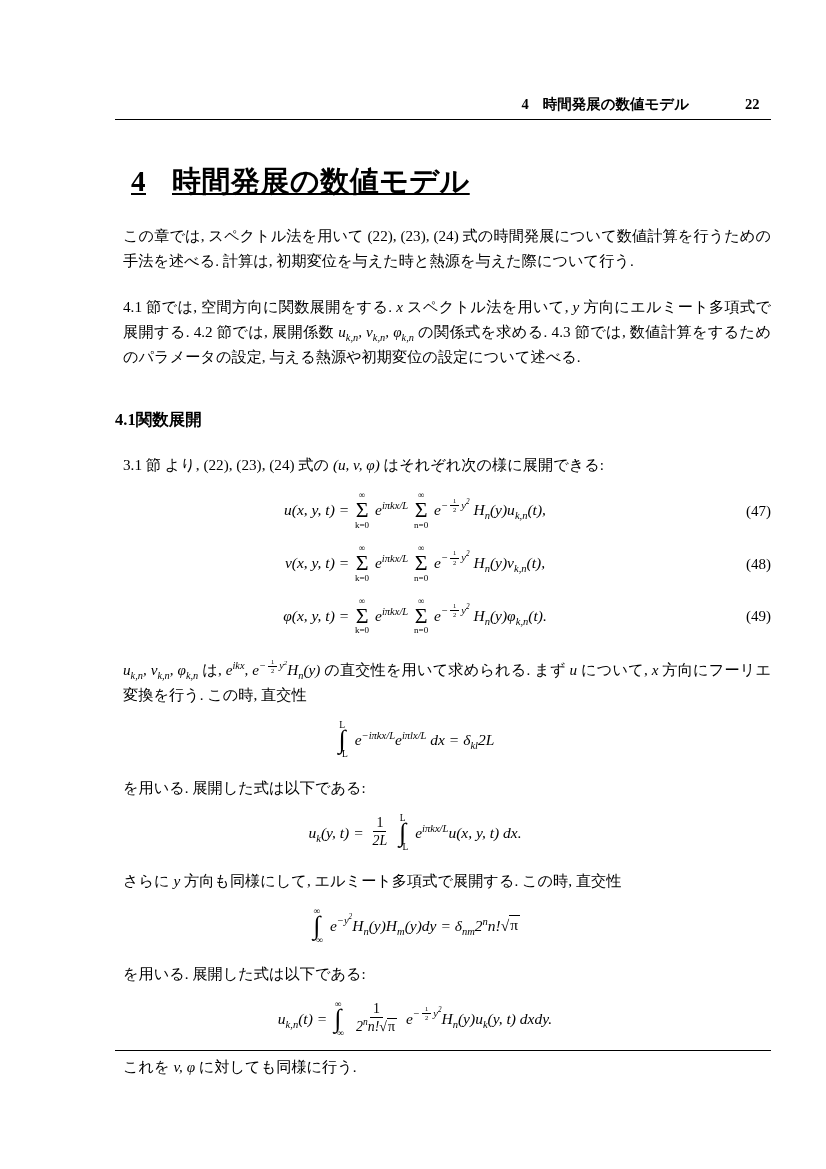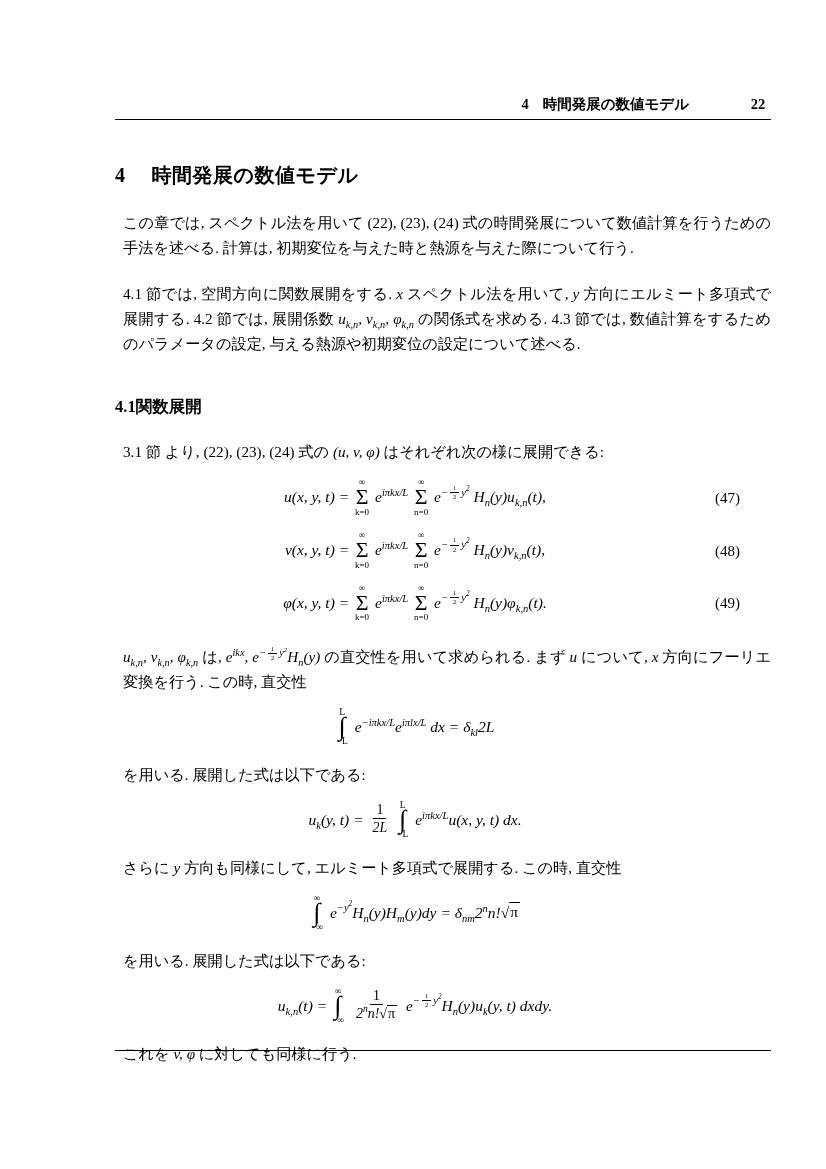--- a/index.html
+++ b/index.html
@@ -37,38 +37,39 @@
     padding-bottom: 5px;
   }
   .runhead .rh-sec {
     margin-right: 14px;
   }
   .runhead .rh-title {
     margin-right: 56px;
   }
   .runhead .rh-page {
     min-width: 26px;
-    text-align: center;
+    text-align: left;
   }
   .rule {
     border-bottom: 1.1px solid #000;
     width: 100%;
   }
   .bottomrule {
     position: absolute;
     left: 115px;
     top: 1050px;
     width: 656px;
     border-bottom: 1.1px solid #000;
   }
   h1.chapter {
-    font-size: 20px;
+    font-size: 29px;
     font-weight: bold;
-    margin: 42px 0 0 0;
+    margin: 42px 0 0 16px;
     letter-spacing: 0.5px;
+    text-decoration: underline;
   }
   h1.chapter .num { margin-right: 26px; }
   h2.section {
     font-size: 16.5px;
     font-weight: bold;
     margin: 40px 0 0 0;
   }
   h2.section .num { }
   p.para {
     font-size: 15.2px;
@@ -93,21 +94,21 @@
     width: 100%;
   }
   .eqbody {
     flex: 1 1 auto;
     text-align: center;
     font-size: 15.5px;
   }
   .eqtag {
     flex: 0 0 auto;
     width: 56px;
-    text-align: left;
+    text-align: right;
     font-size: 15px;
   }
   
   .sum {
     display: inline-flex;
     flex-direction: column;
     align-items: center;
     vertical-align: middle;
     line-height: 1;
     margin: 0 2px;

